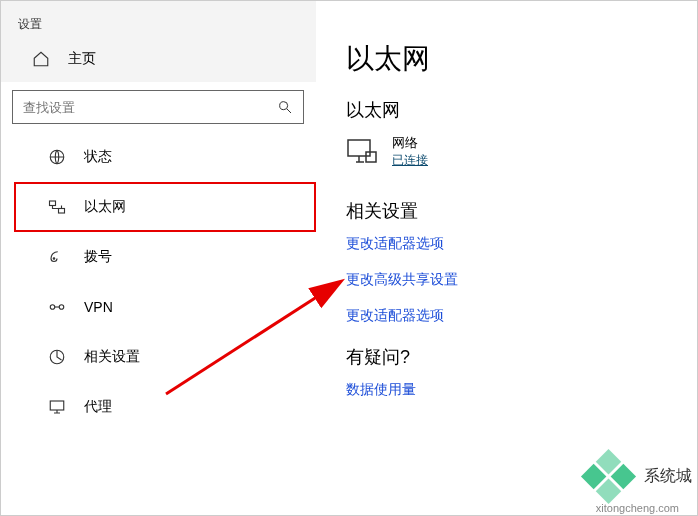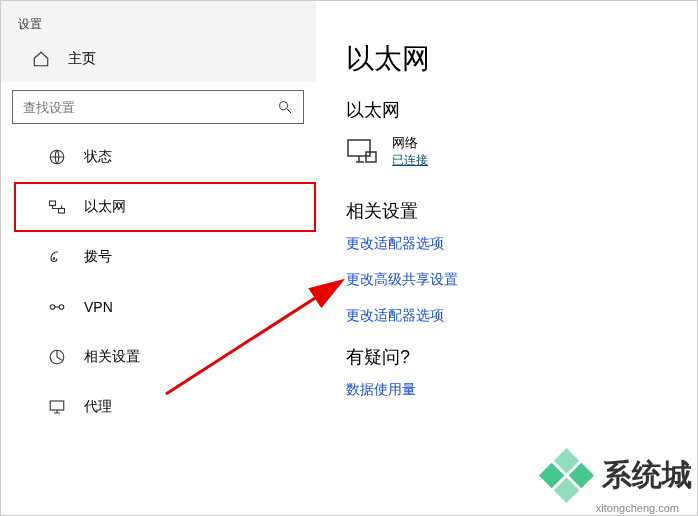--- a/index.html
+++ b/index.html
@@ -25,21 +25,21 @@
   .net-row { display: flex; align-items: center; gap: 14px; margin-bottom: 30px; }
   .net-icon { width: 32px; height: 32px; }
   .net-text .n1 { font-size: 13px; }
   .net-text .n2 { font-size: 12px; color: #0c4a6e; text-decoration: underline; }
   .link { color: #1d4ed8; font-size: 14px; margin-bottom: 18px; cursor: pointer; display: block; }
   .arrow { position: absolute; pointer-events: none; }
   .watermark { position: absolute; right: 6px; bottom: 20px; display: flex; align-items: center; gap: 6px; pointer-events: none; }
   .wm-sq { display: grid; grid-template-columns: repeat(2, 18px); grid-template-rows: repeat(2, 18px); gap: 3px; transform: rotate(45deg); margin-right: 10px; }
   .wm-sq div { background: #47c68f; }
   .wm-sq div.lt { opacity: .6; }
-  .wm-txt1 { font-size: 30px; font-weight: 700; color: #333; }
+  .wm-txt1 { font-size: 16px; font-weight: 400; color: #333; }
   .wm-txt2 { position: absolute; right: 19px; bottom: 2px; font-size: 11px; color: #888; }
   svg { display: block; }
 </style>
 </head>
 <body>
 
 <div class="container">
 
   <div class="left">
     <div class="title-bar">设置</div>

